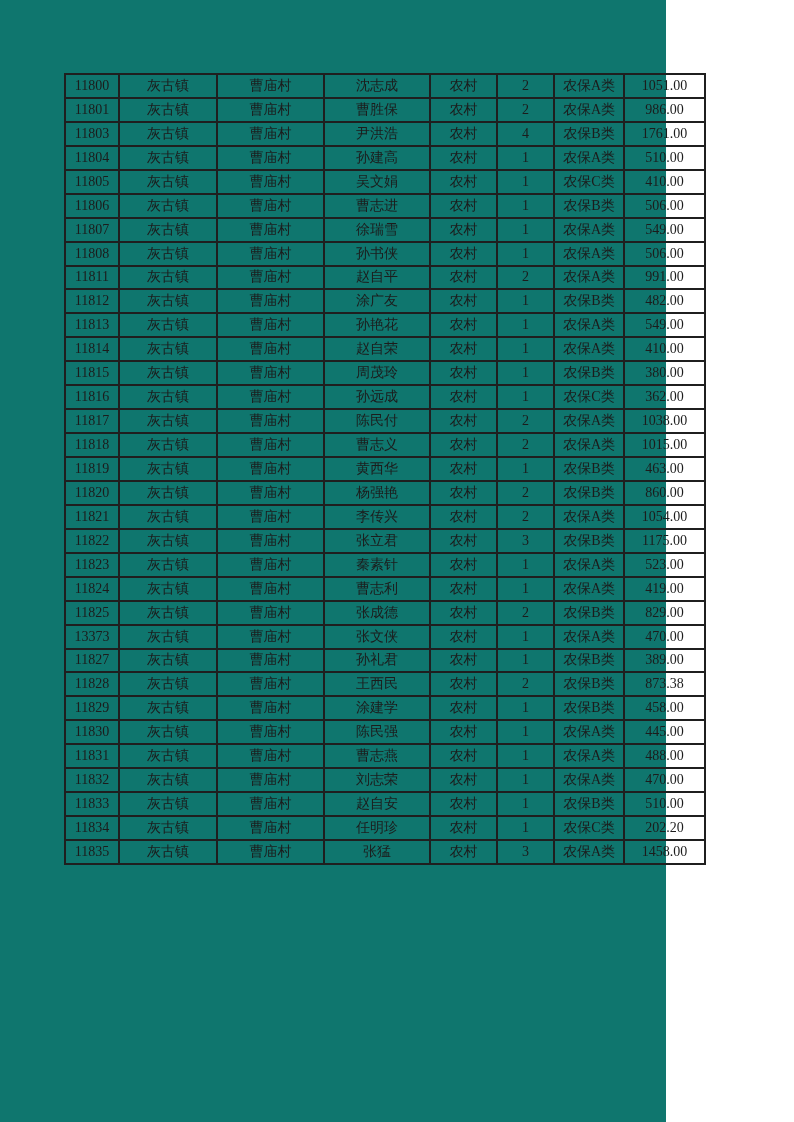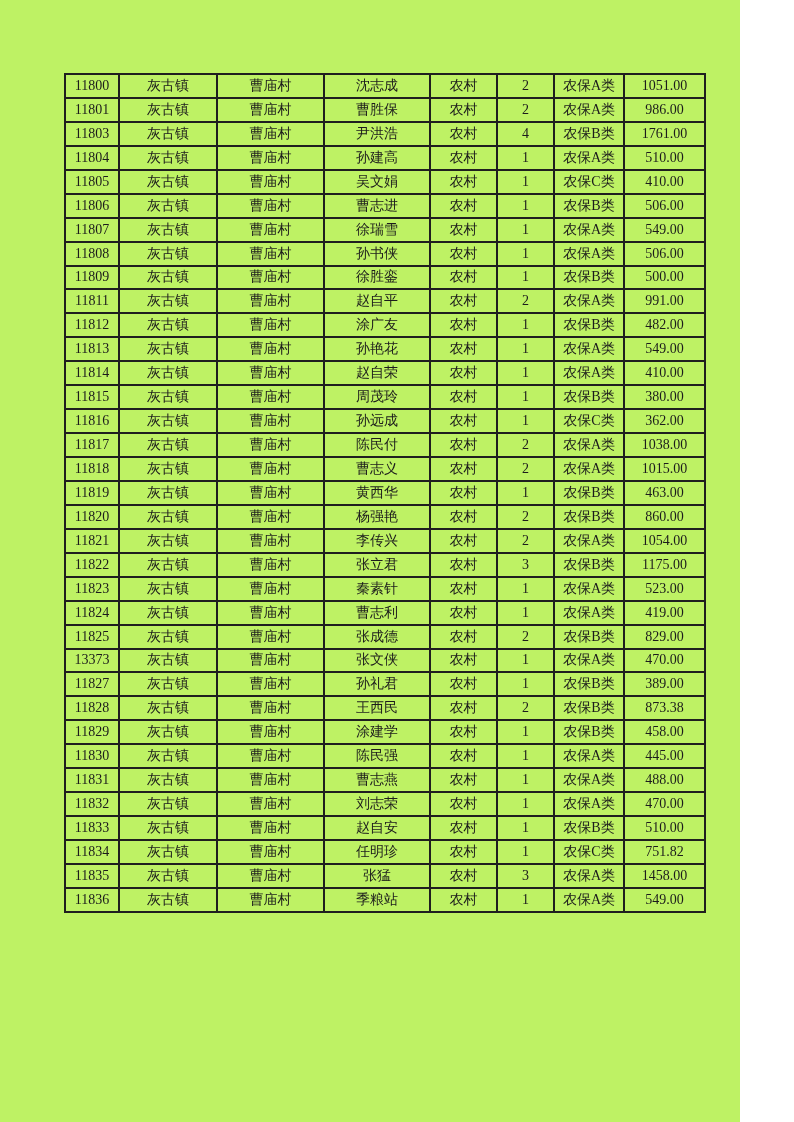--- a/index.html
+++ b/index.html
@@ -5,23 +5,23 @@
   * { margin: 0; padding: 0; box-sizing: border-box; }
   html, body {
     width: 794px;
     height: 1122px;
     background: #ffffff;
     font-family: "Liberation Serif", "DejaVu Serif", serif;
     overflow: hidden;
   }
   .page {
     position: relative;
-    width: 740px;
+    width: 666px;
     height: 1122px;
-    background: #bef264;
+    background: #0f766e;
   }
   table.roster {
     position: absolute;
     left: 64px;
     top: 73px;
     width: 640px;
     border-collapse: collapse;
     table-layout: fixed;
   }
   table.roster td {
@@ -136,30 +136,20 @@
           <td>11808</td>
           <td>灰古镇</td>
           <td>曹庙村</td>
           <td>孙书侠</td>
           <td>农村</td>
           <td>1</td>
           <td>农保A类</td>
           <td>506.00</td>
         </tr>
 
-        <tr>
-          <td>11809</td>
-          <td>灰古镇</td>
-          <td>曹庙村</td>
-          <td>徐胜銮</td>
-          <td>农村</td>
-          <td>1</td>
-          <td>农保B类</td>
-          <td>500.00</td>
-        </tr>
 
 
         <tr>
           <td>11811</td>
           <td>灰古镇</td>
           <td>曹庙村</td>
           <td>赵自平</td>
           <td>农村</td>
           <td>2</td>
           <td>农保A类</td>
@@ -409,39 +399,29 @@
         </tr>
 
         <tr>
           <td>11834</td>
           <td>灰古镇</td>
           <td>曹庙村</td>
           <td>任明珍</td>
           <td>农村</td>
           <td>1</td>
           <td>农保C类</td>
-          <td>751.82</td>
+          <td>202.20</td>
         </tr>
 
         <tr>
           <td>11835</td>
           <td>灰古镇</td>
           <td>曹庙村</td>
           <td>张猛</td>
           <td>农村</td>
           <td>3</td>
           <td>农保A类</td>
           <td>1458.00</td>
         </tr>
 
-        <tr>
-          <td>11836</td>
-          <td>灰古镇</td>
-          <td>曹庙村</td>
-          <td>季粮站</td>
-          <td>农村</td>
-          <td>1</td>
-          <td>农保A类</td>
-          <td>549.00</td>
-        </tr>
       </tbody>
   </table>
 </div>
 
 </body></html>

